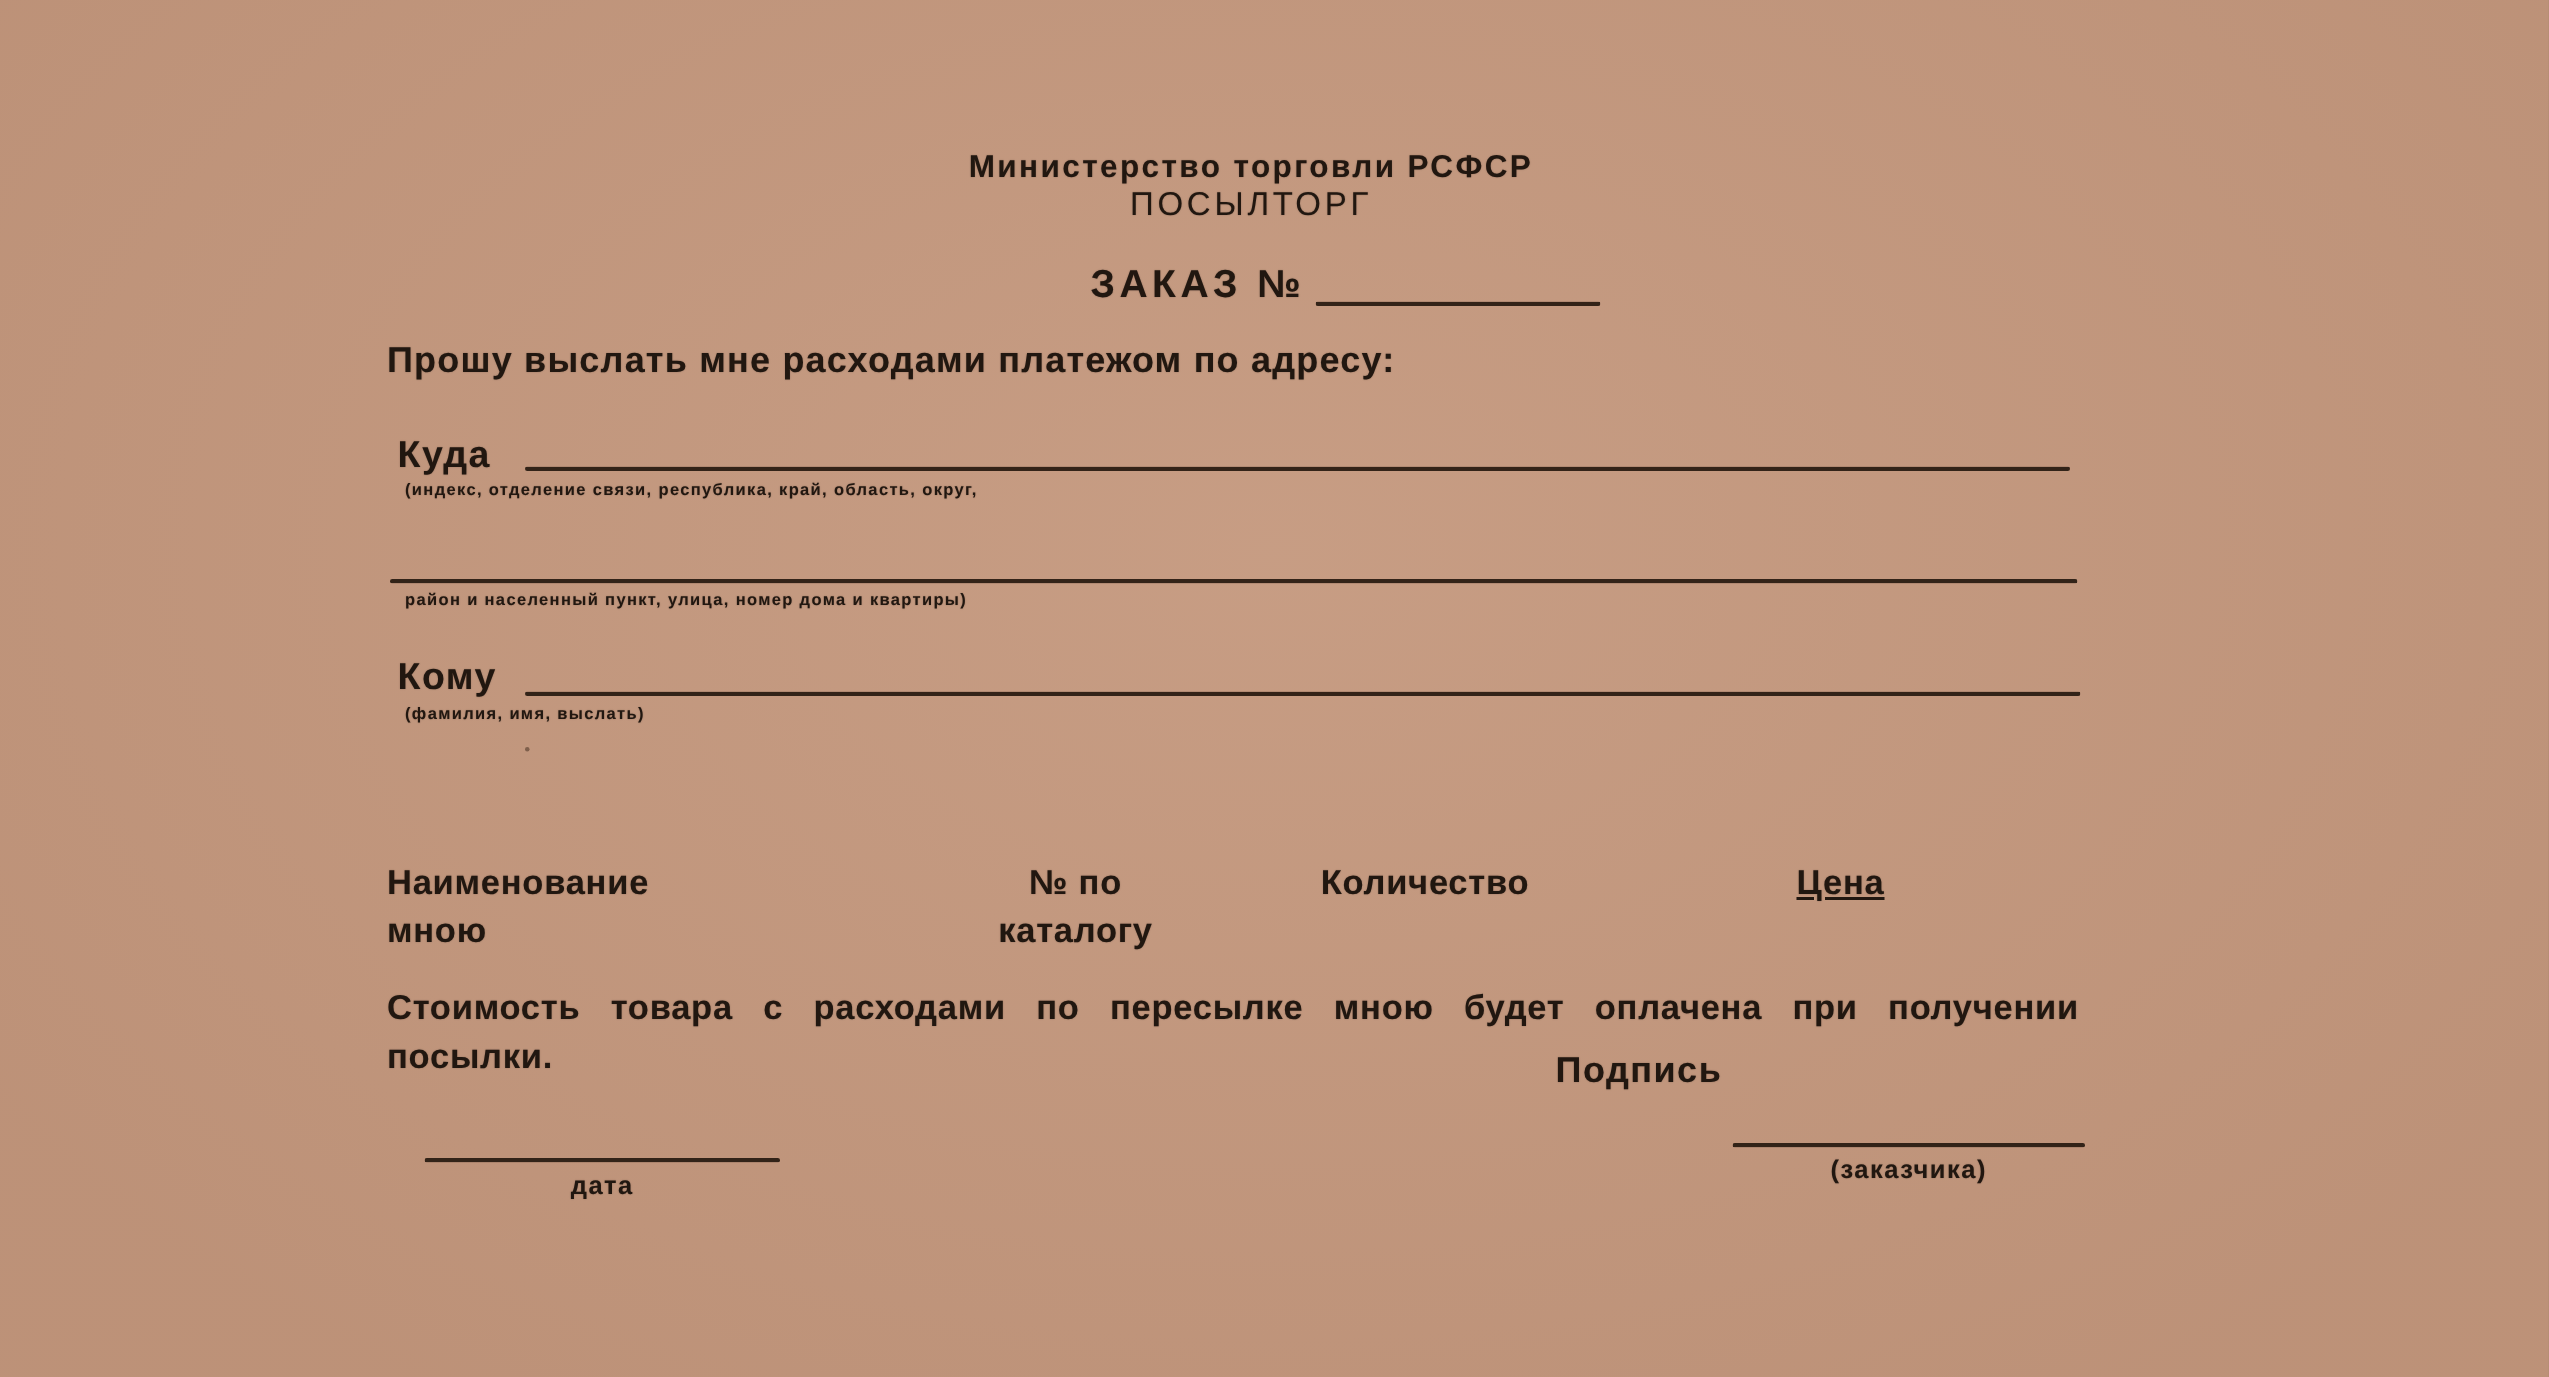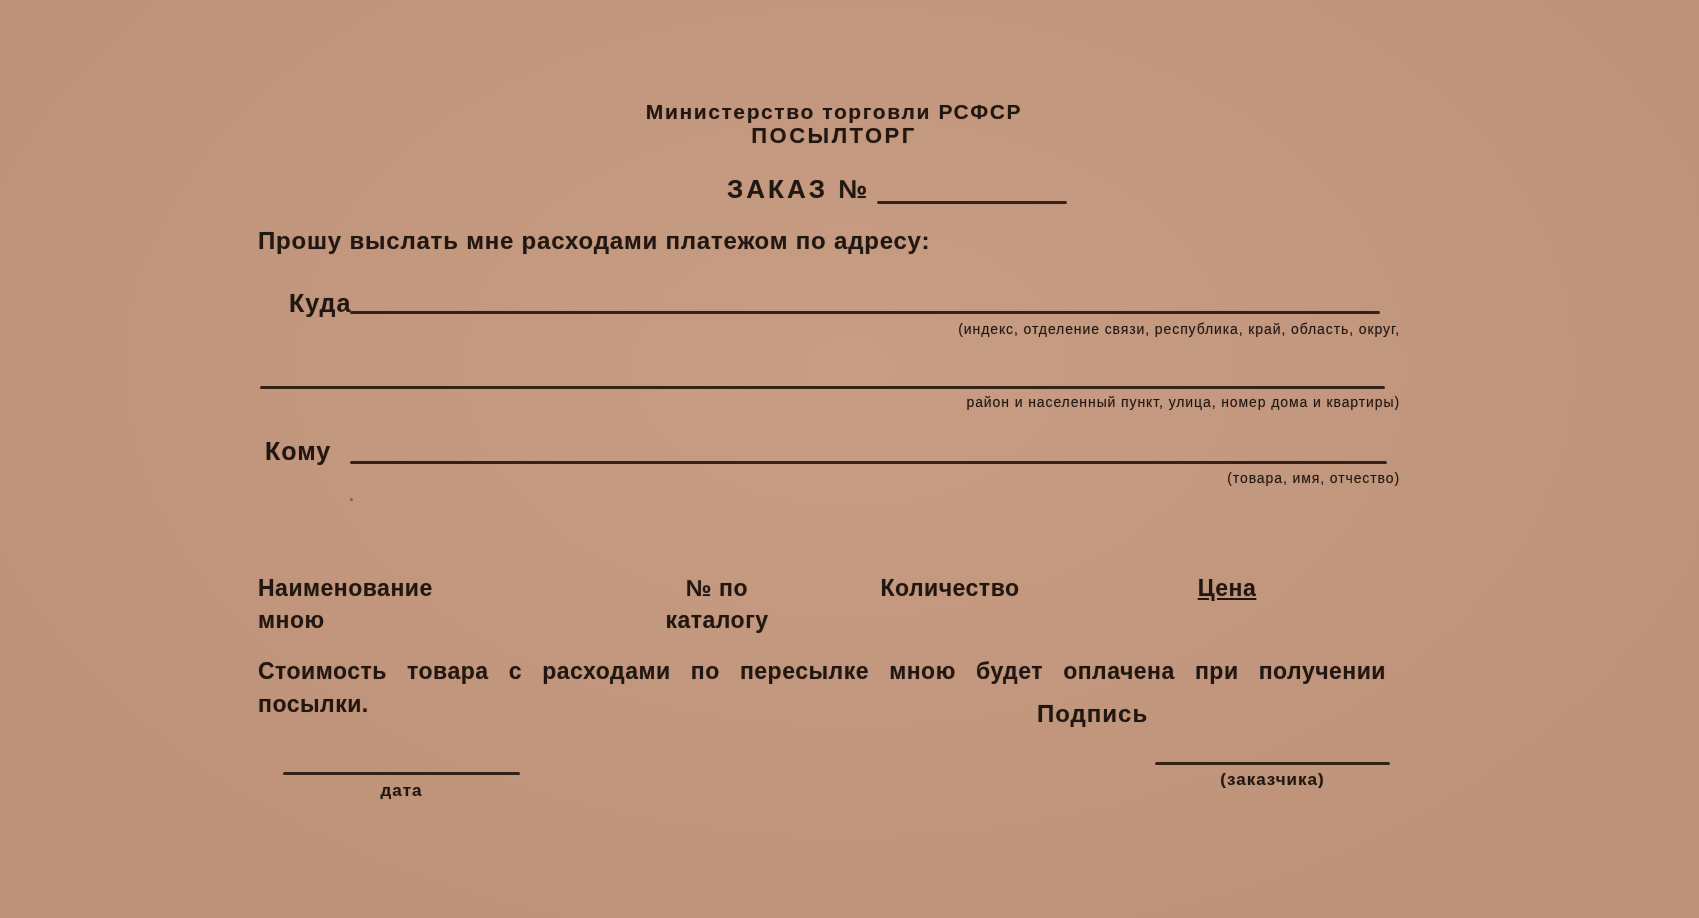--- a/index.html
+++ b/index.html
@@ -31,21 +31,21 @@
   }
   .ministry {
     top: 100px;
     font-size: 21px;
     font-weight: 700;
     letter-spacing: 1.6px;
   }
   .org {
     top: 123px;
     font-size: 22px;
-    font-weight: 700;
+    font-weight: 400;
     letter-spacing: 2.5px;
   }
   .order-label {
     left: 727px;
     top: 174px;
     font-size: 26px;
     font-weight: 700;
     letter-spacing: 3px;
   }
   .field-line {
@@ -62,23 +62,23 @@
     letter-spacing: 0.8px;
   }
   .addr-label {
     font-size: 25px;
     font-weight: 700;
     letter-spacing: 1px;
   }
   .hint {
     left: 270px;
     width: 1130px;
-    text-align: right;
-    font-size: 14px;
-    font-weight: 400;
+    text-align: left;
+    font-size: 11px;
+    font-weight: 700;
     letter-spacing: 0.9px;
   }
   .col-head {
     font-size: 23px;
     font-weight: 700;
     letter-spacing: 0.5px;
     line-height: 32px;
   }
   .col-center { text-align: center; width: 210px; }
   .note {
@@ -119,30 +119,30 @@
 <div class="canvas">
 
   <div class="abs center-row ministry ink">Министерство торговли РСФСР</div>
   <div class="abs center-row org ink">ПОСЫЛТОРГ</div>
 
   <div class="abs order-label ink">ЗАКАЗ №</div>
   <div class="abs field-line" style="left:877px; top:201px; width:190px;"></div>
 
   <div class="abs request ink">Прошу выслать мне расходами платежом по адресу:</div>
 
-  <div class="abs addr-label ink" style="left:265px; top:289px;margin-left:24px;">Куда</div>
+  <div class="abs addr-label ink" style="left:265px; top:289px;">Куда</div>
   <div class="abs field-line" style="left:350px; top:311px; width:1030px;"></div>
   <div class="abs hint ink" style="top:321px;">(индекс, отделение связи, республика, край, область, округ,</div>
 
   <div class="abs field-line" style="left:260px; top:386px; width:1125px;"></div>
   <div class="abs hint ink" style="top:394px;">район и населенный пункт, улица, номер дома и квартиры)</div>
 
   <div class="abs addr-label ink" style="left:265px; top:437px;">Кому</div>
   <div class="abs field-line" style="left:350px; top:461px; width:1037px;"></div>
-  <div class="abs hint ink" style="top:470px;">(товара, имя, отчество)</div>
+  <div class="abs hint ink" style="top:470px;">(фамилия, имя, выслать)</div>
 
   <div class="abs speck" style="left:350px; top:498px;"></div>
 
   <div>
     <div class="abs col-head ink" style="left:258px; top:572px;">
       <div>Наименование</div>
       <div>мною</div>
     </div>
     <div class="abs col-head col-center ink" style="left:612px; top:572px;">
       <div>№ по</div>

